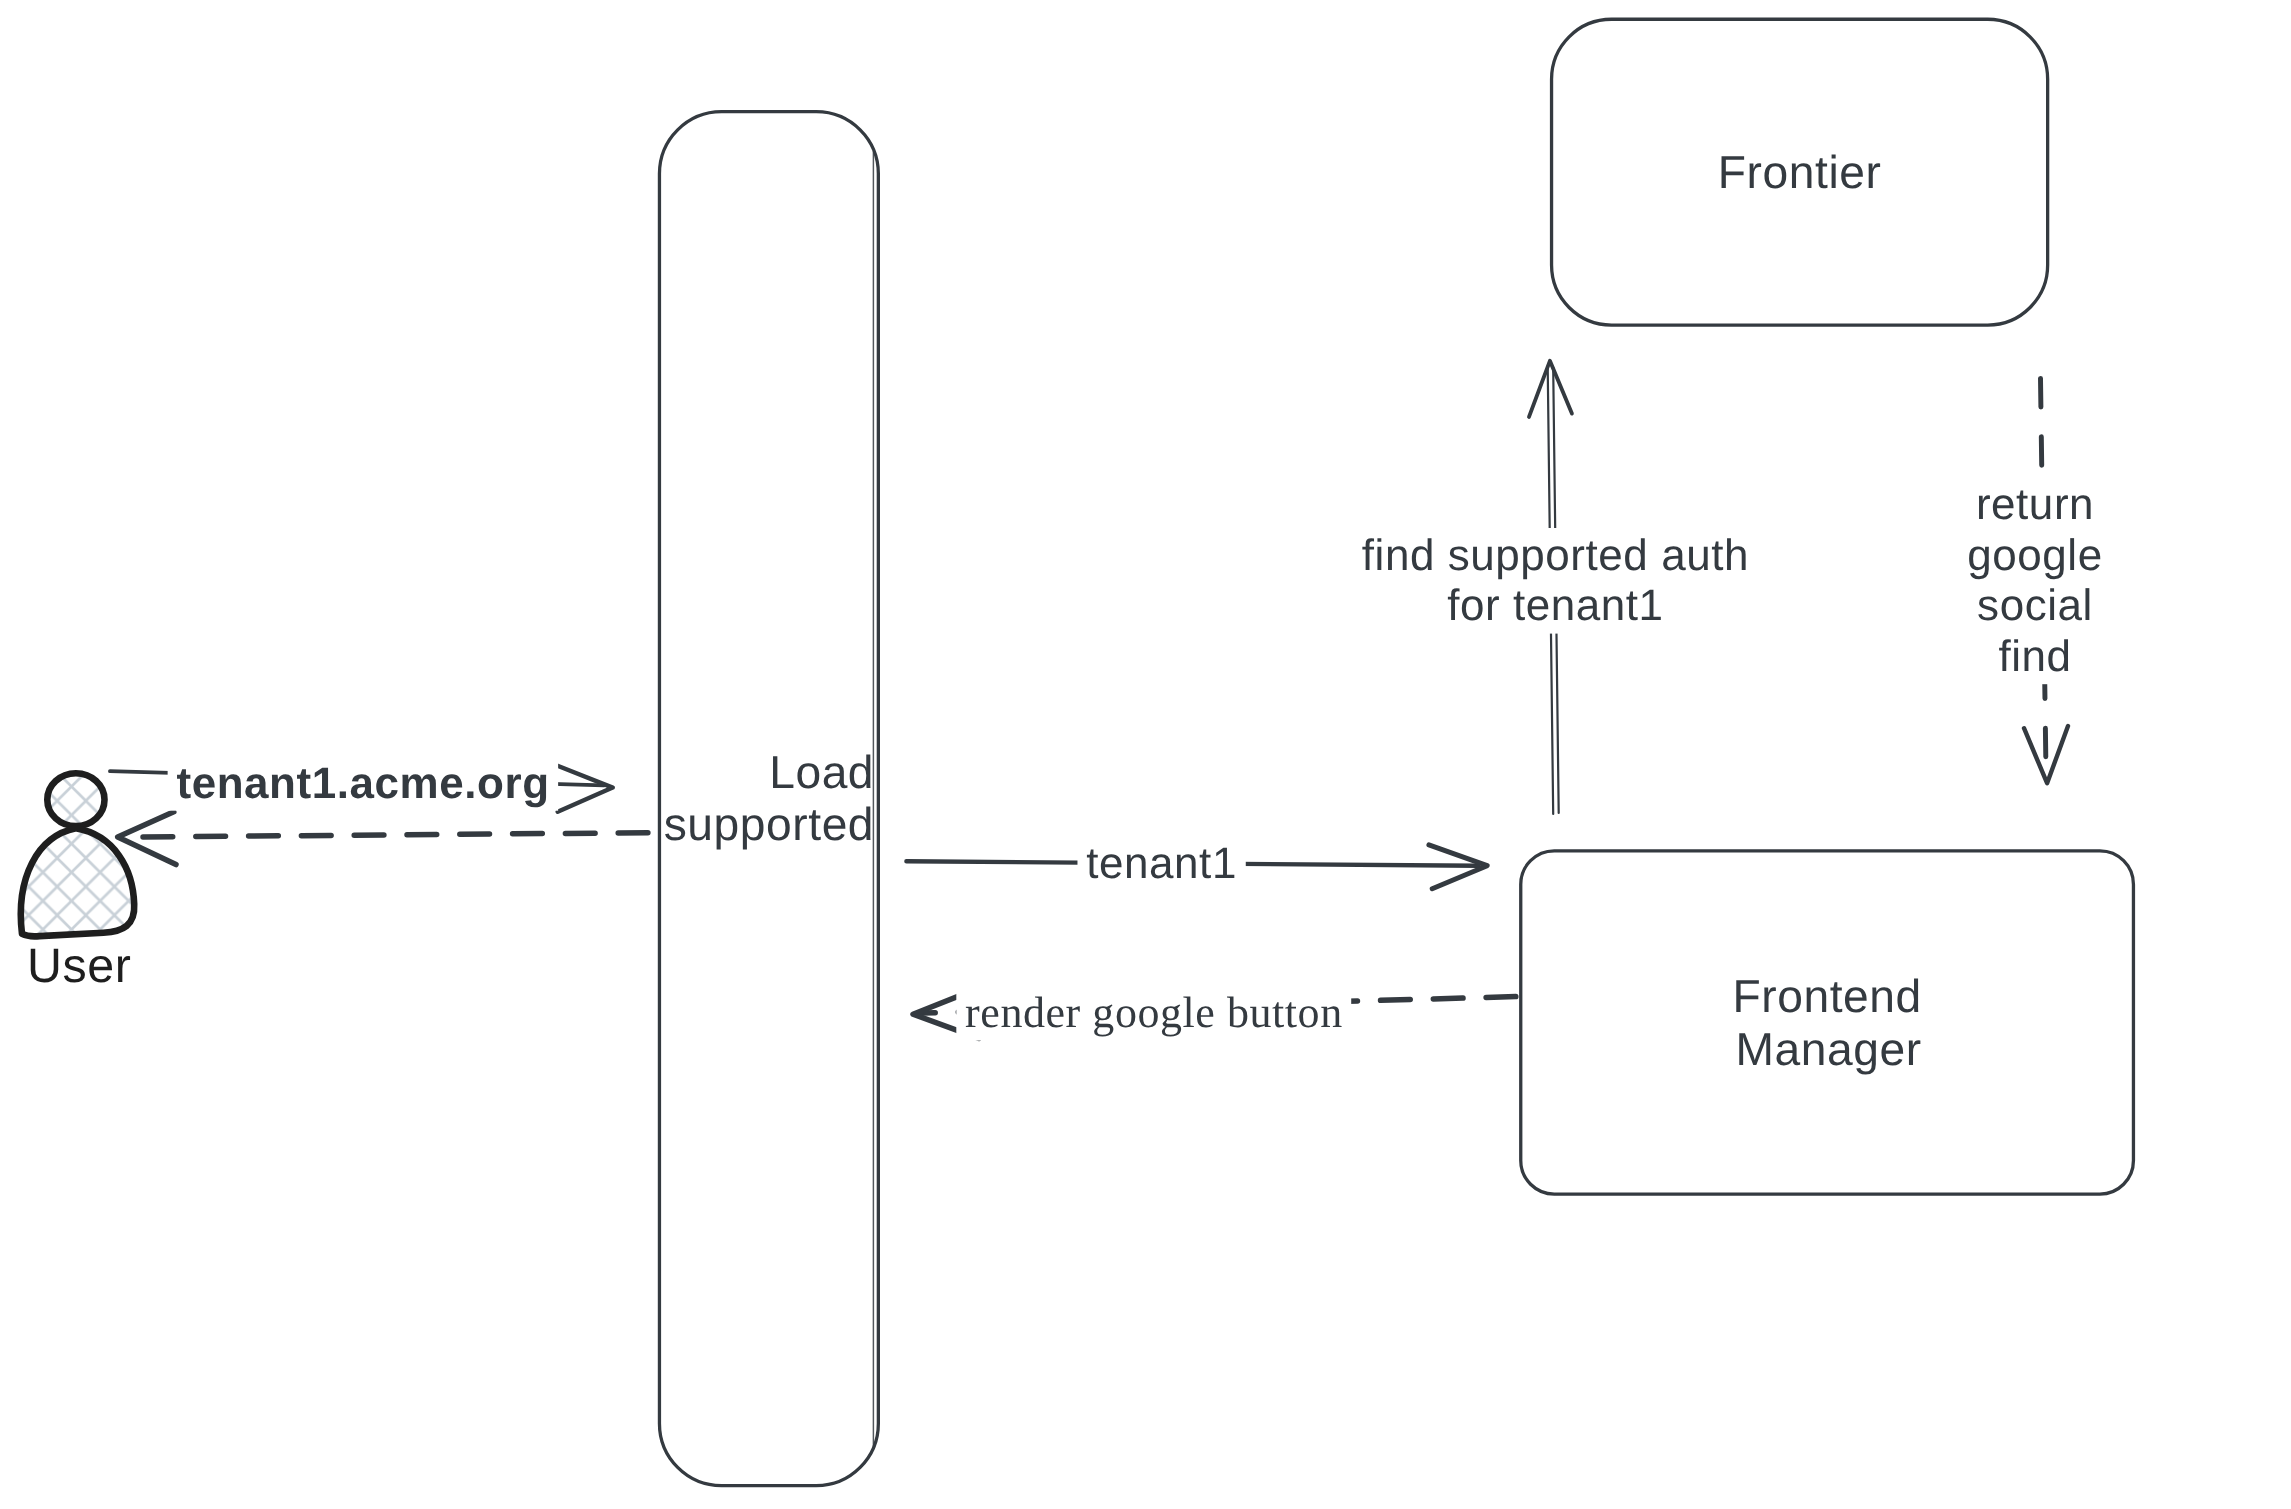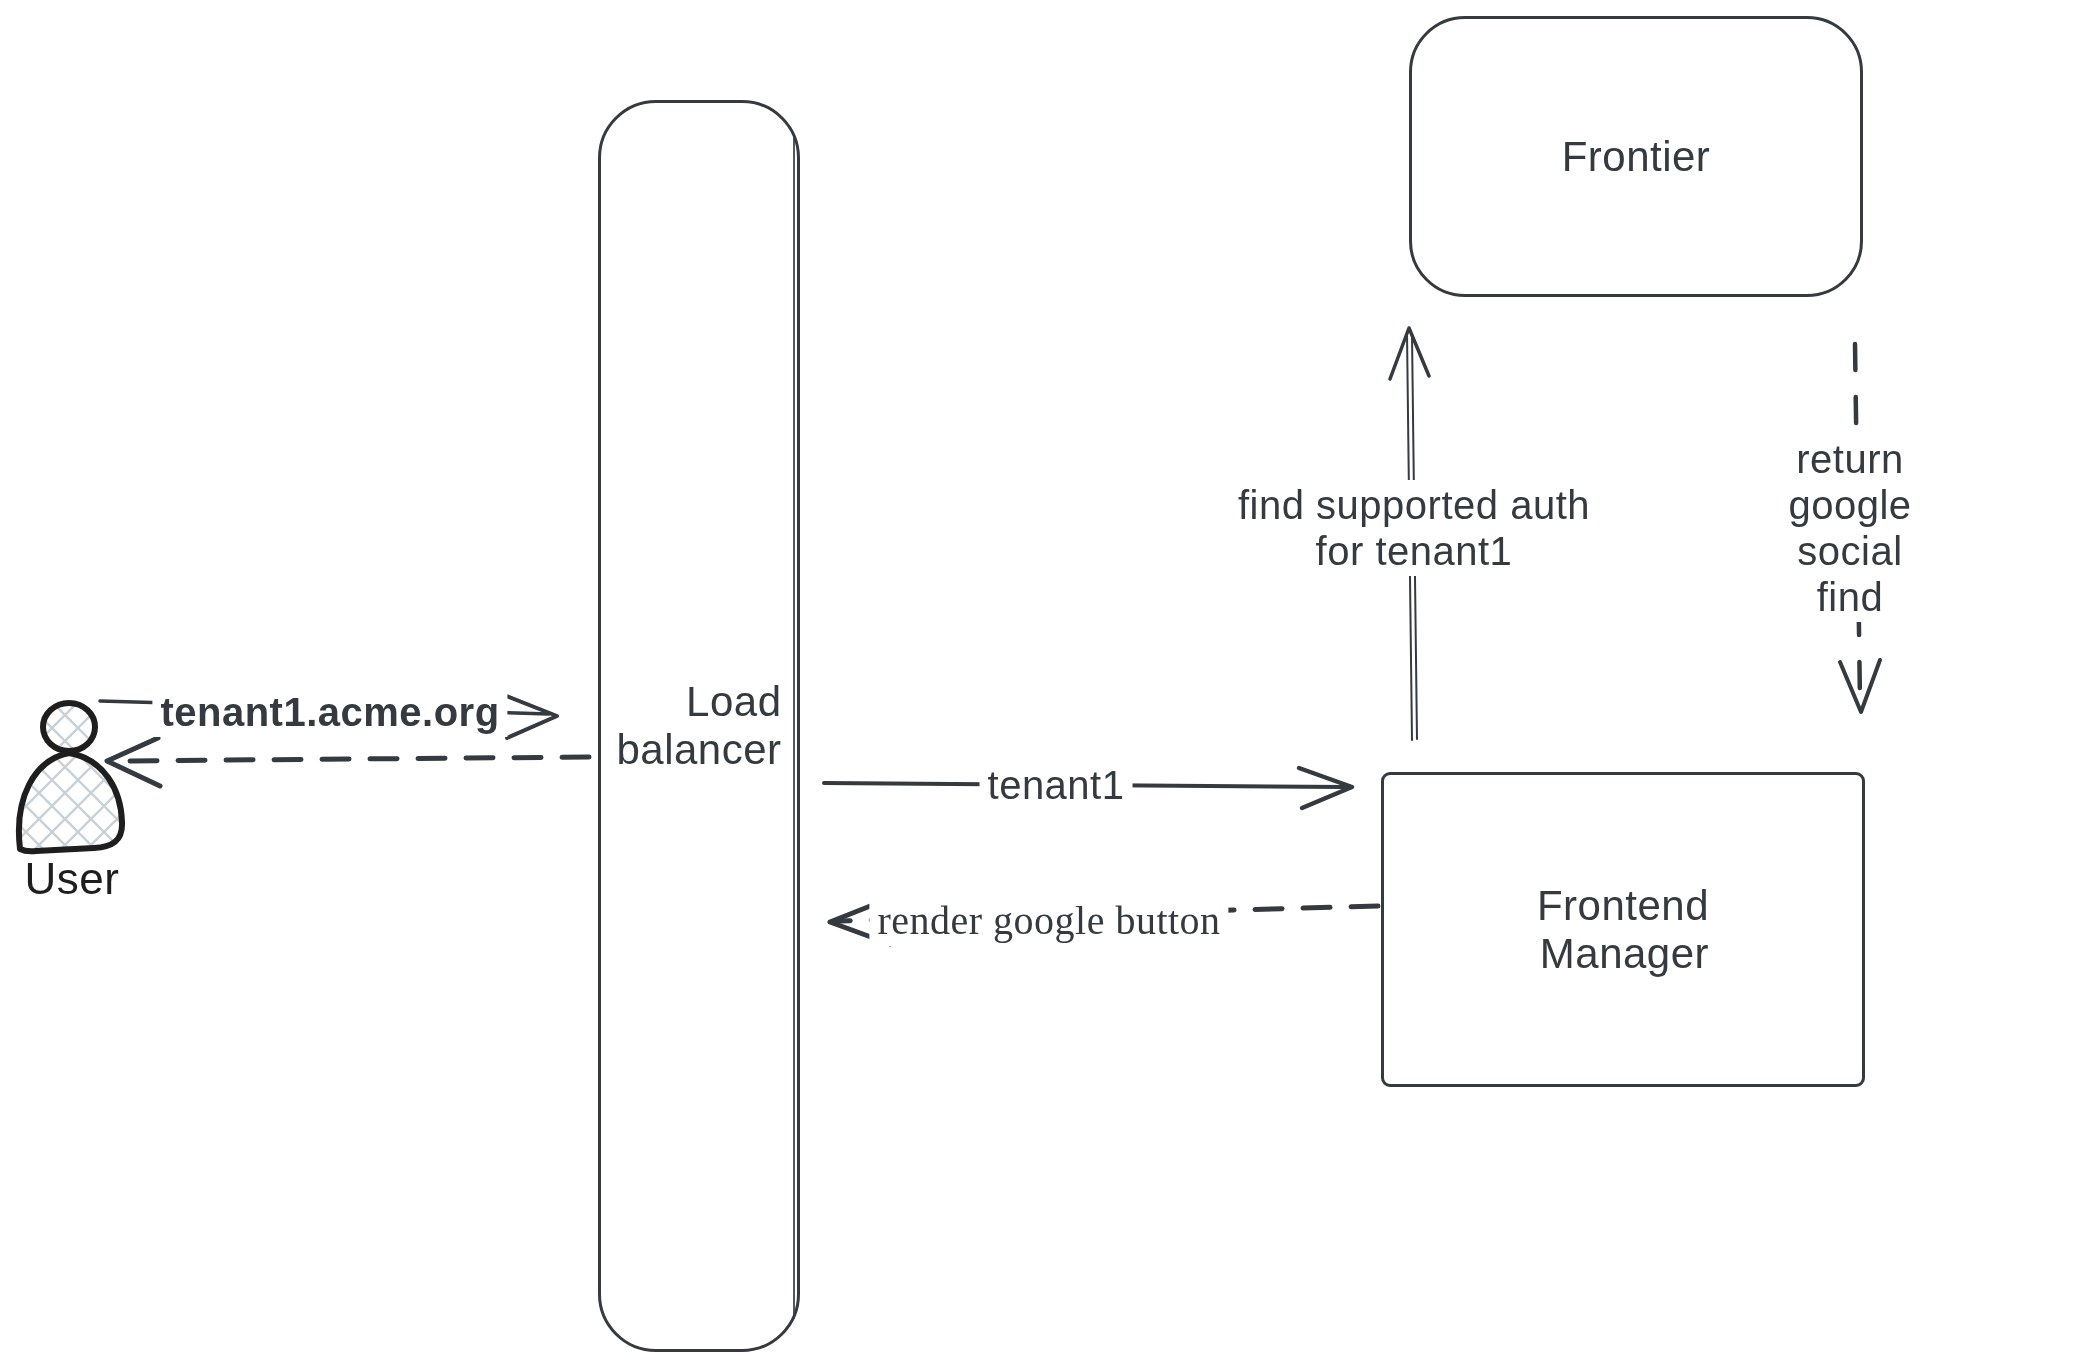--- a/index.html
+++ b/index.html
@@ -29,21 +29,21 @@
     letter-spacing:.5px;
     color:#343a40;
   }
   .lb{left:598px;top:100px;width:202px;height:1252px;border-radius:58px;}
   
   .lb::after{
     content:"";position:absolute;top:34px;bottom:30px;right:2px;width:0;
     border-right:2px solid #343a40;opacity:.85;border-radius:40px;
   }
   .frontier{left:1409px;top:16px;width:454px;height:281px;border-radius:56px;}
-  .fm{left:1381px;top:772px;width:484px;height:315px;border-radius:9px;}
+  .fm{left:1381px;top:772px;width:560px;height:315px;border-radius:32px;}
 
   
   .edge-label{
     position:absolute;
     transform:translate(-50%,-50%);
     background:#ffffff;
     font-size:40px;
     line-height:46px;
     padding:2px 8px;
     white-space:pre-line;
@@ -105,21 +105,21 @@
     </g>
 
     <g stroke="#343a40" fill="none" stroke-linecap="round">
       <path d="M1855 344 L1860 702" stroke-width="4.5" stroke-dasharray="26 27"></path>
       <path d="M1840 662 L1861 712 L1880 660" stroke-width="4" stroke-linejoin="round"></path>
     </g>
   </svg>
 
   <div class="node lb">
     <div class="node-label">Load
-balancer</div>
+supported</div>
   </div>
 
   <div class="node frontier">
     <div class="node-label">Frontier</div>
   </div>
 
   <div class="node fm">
     <div class="node-label">Frontend
 Manager</div>
   </div>

